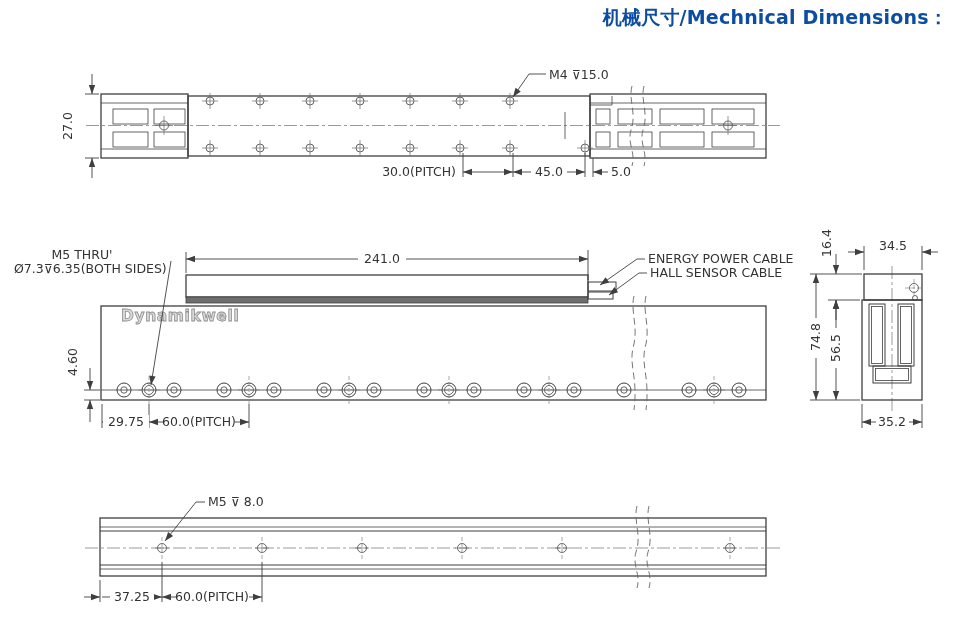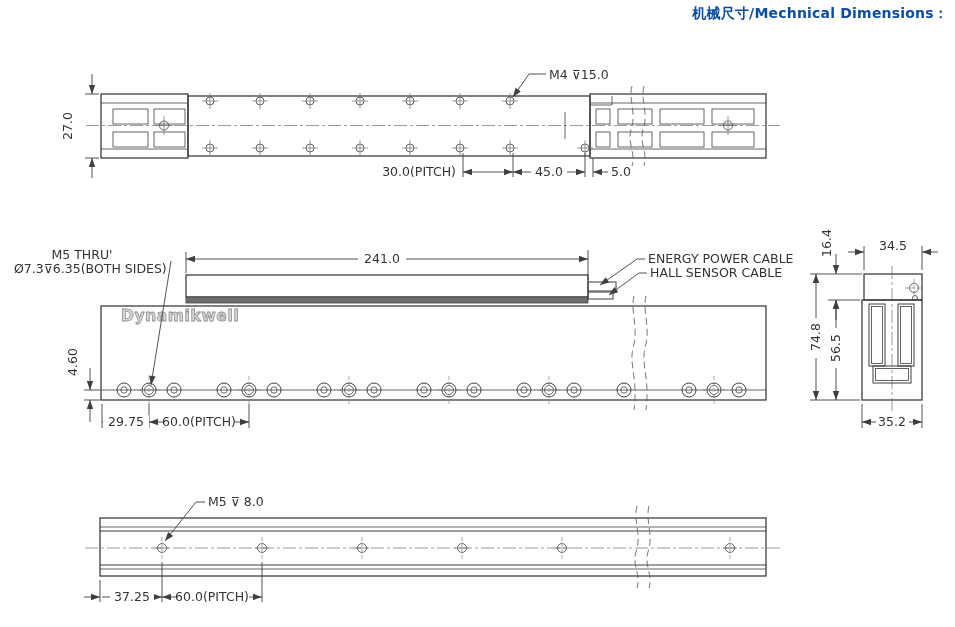--- a/index.html
+++ b/index.html
@@ -1,18 +1,18 @@
 <!DOCTYPE html>
 <html><head>
 <meta charset="utf-8">
 <style>
   html,body{margin:0;padding:0;background:#ffffff;}
   .page{position:relative;width:955px;height:627px;background:#fff;overflow:hidden;
         font-family:"DejaVu Sans",sans-serif;}
-  .title{position:absolute;top:5px;right:7px;font-size:14px;font-weight:bold;
+  .title{position:absolute;top:5px;right:7px;font-size:19px;font-weight:bold;
          color:#0C4DA2;letter-spacing:0.2px;}
   svg{position:absolute;left:0;top:0;}
   .s{stroke:#3f3f3f;stroke-width:1;fill:none;}
   .s2{stroke:#3f3f3f;stroke-width:1.3;fill:none;}
   .thin{stroke:#3f3f3f;stroke-width:0.8;fill:none;}
   .cl{stroke:#909090;stroke-width:0.9;fill:none;stroke-dasharray:13 3 3 3;}
   .dim{stroke:#3f3f3f;stroke-width:0.9;fill:none;}
   .tick{stroke:#6f6f6f;stroke-width:0.7;fill:none;}
   .tickd{stroke:#858585;stroke-width:0.7;fill:none;stroke-dasharray:4 2;}
   .brk{stroke:#666;stroke-width:0.9;fill:none;stroke-dasharray:7 4;}

